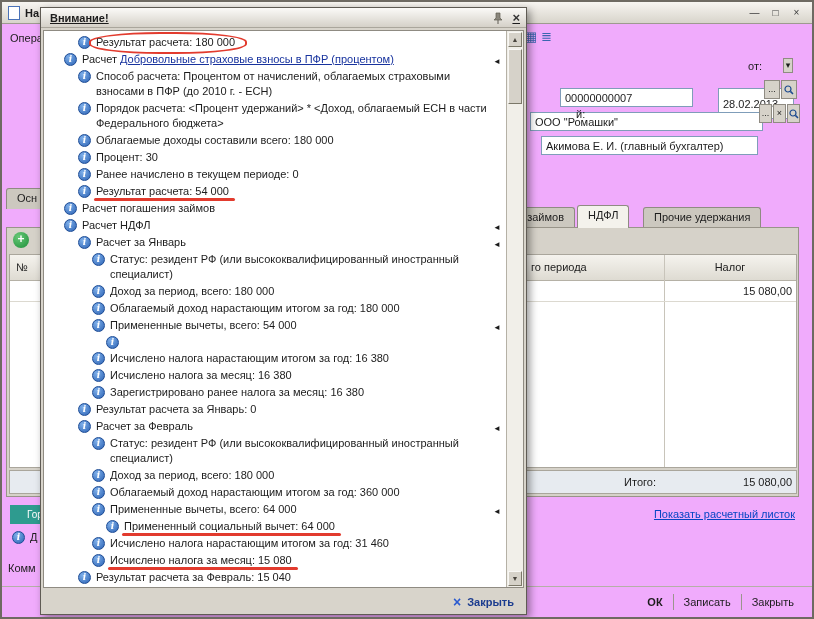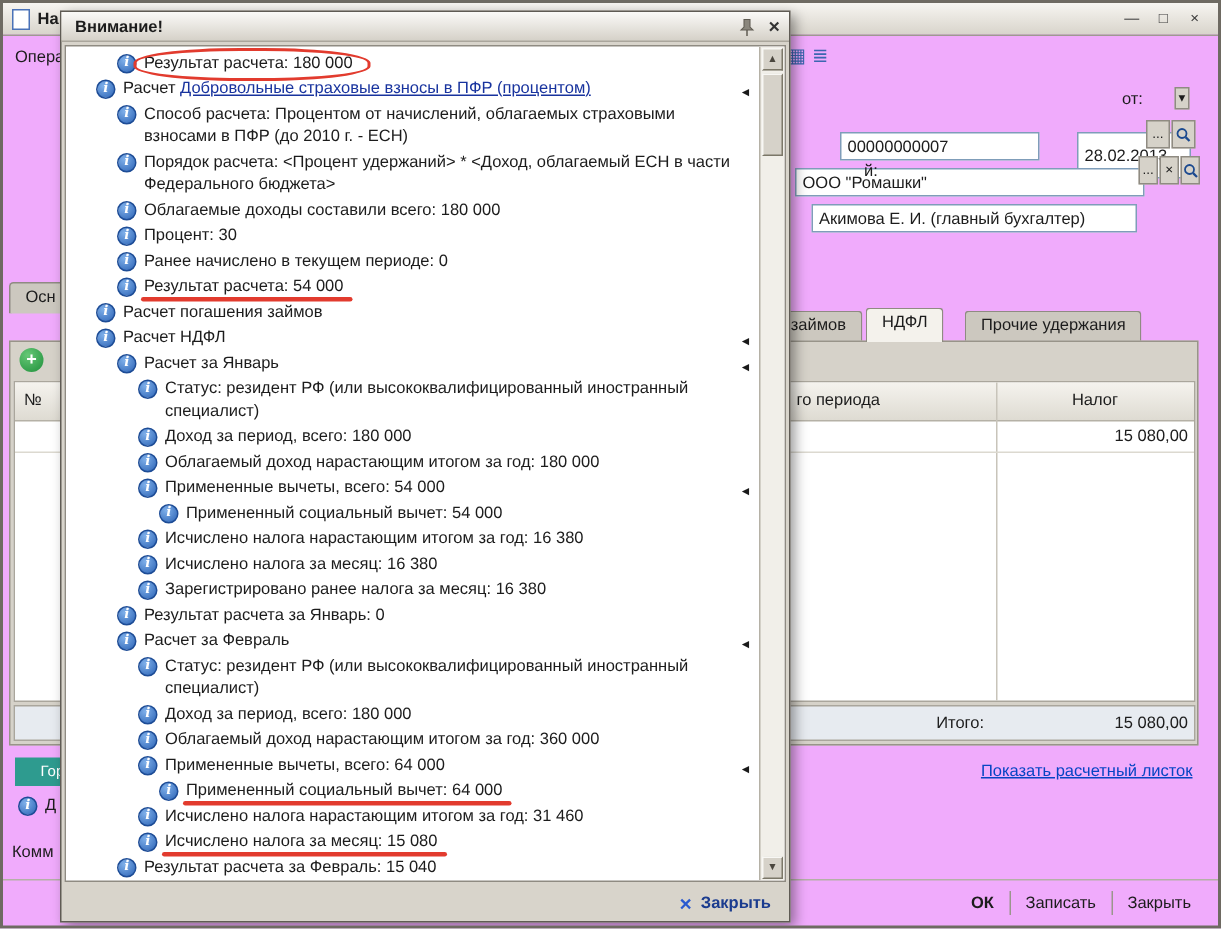--- a/index.html
+++ b/index.html
@@ -47,21 +47,21 @@
   .cmd-bar { position:absolute; right:8px; top:588px; height:24px; display:flex; align-items:center; }
   .cmd-btn { padding:3px 10px; cursor:default; }
   .cmd-btn.ok { font-weight:bold; }
   .cmd-sep { width:1px; height:16px; background:#9a968c; }
 
   
   .info-icon { flex:0 0 13px; width:13px; height:13px; margin:1px 5px 0 0; border-radius:50%; background:radial-gradient(circle at 35% 30%, #7fb0ea, #2c63b5); border:1px solid #1d4c96; color:#fff; font:italic bold 9px "DejaVu Serif",serif; text-align:center; line-height:11px; }
 
   
   .dialog { position:absolute; left:38px; top:5px; width:487px; height:608px; background:#d8d4cb; border:1px solid #5f5b54; box-shadow:3px 3px 8px rgba(0,0,0,.4); display:flex; flex-direction:column; z-index:10; }
-  .dlg-title { flex:0 0 20px; display:flex; align-items:center; padding:0 6px 0 9px; background:linear-gradient(#fbfaf8,#d5d1c8); border-bottom:1px solid #aaa69c; font-weight:bold; }
+  .dlg-title { flex:0 0 20px; display:flex; align-items:center; padding:0 6px 0 9px; background:linear-gradient(#fbfaf8,#d5d1c8); border-bottom:1px solid #aaa69c; font-weight:bold;text-decoration:underline; }
   .dlg-title .spacer { flex:1; }
   .pin-icon { margin-right:8px; display:inline-flex; }
   .dlg-close { font-weight:bold; font-size:13px; color:#333; cursor:default; }
   .dlg-body { flex:1; margin:2px; background:#fff; border:1px solid #8f8b82; display:flex; overflow:hidden; }
   .msg-list { flex:1; min-width:0; overflow:hidden; padding-top:3px; }
   .msg-row { position:relative; display:flex; align-items:flex-start; padding:1px 16px 1px 0; line-height:15px; }
   .msg-text { flex:1; min-width:0; }
   .t { display:inline-block; position:relative; }
   .msg-link { color:#18339e; text-decoration:underline; cursor:pointer; }
   .collapse-arrow { position:absolute; right:5px; top:3px; font-size:8px; color:#1a1a1a; cursor:default; }
@@ -256,21 +256,20 @@
     <div class="msg-text"><span class="t">Облагаемый доход нарастающим итогом за год: 180 000</span></div>
 
   </div>
           <div class="msg-row" style="padding-left: 48px;">
     <span class="info-icon">i</span>
     <div class="msg-text"><span class="t">Примененные вычеты, всего: 54 000</span></div>
     <span class="collapse-arrow">◄</span>
   </div>
           <div class="msg-row" style="padding-left: 62px;">
     <span class="info-icon">i</span>
-    <div class="msg-text"><span class="t">Примененный социальный вычет: 54 000</span></div>
 
   </div>
           <div class="msg-row" style="padding-left: 48px;">
     <span class="info-icon">i</span>
     <div class="msg-text"><span class="t">Исчислено налога нарастающим итогом за год: 16 380</span></div>
 
   </div>
           <div class="msg-row" style="padding-left: 48px;">
     <span class="info-icon">i</span>
     <div class="msg-text"><span class="t">Исчислено налога за месяц: 16 380</span></div>

